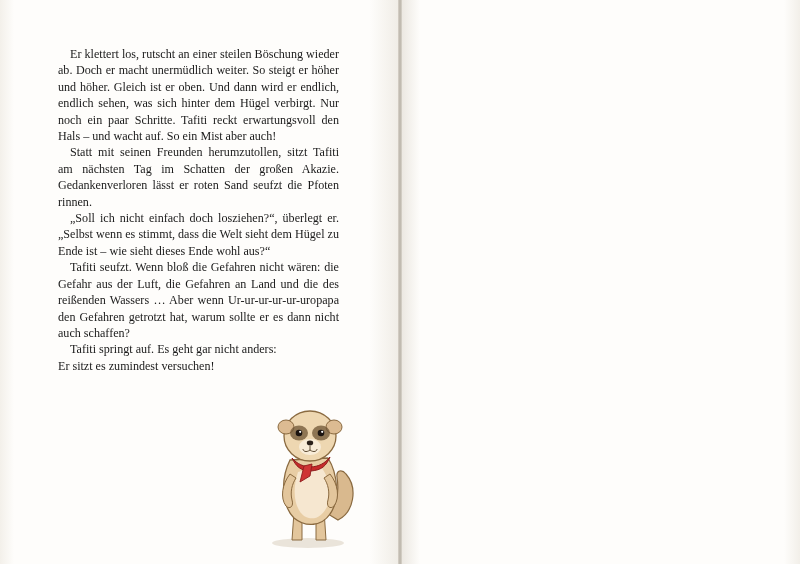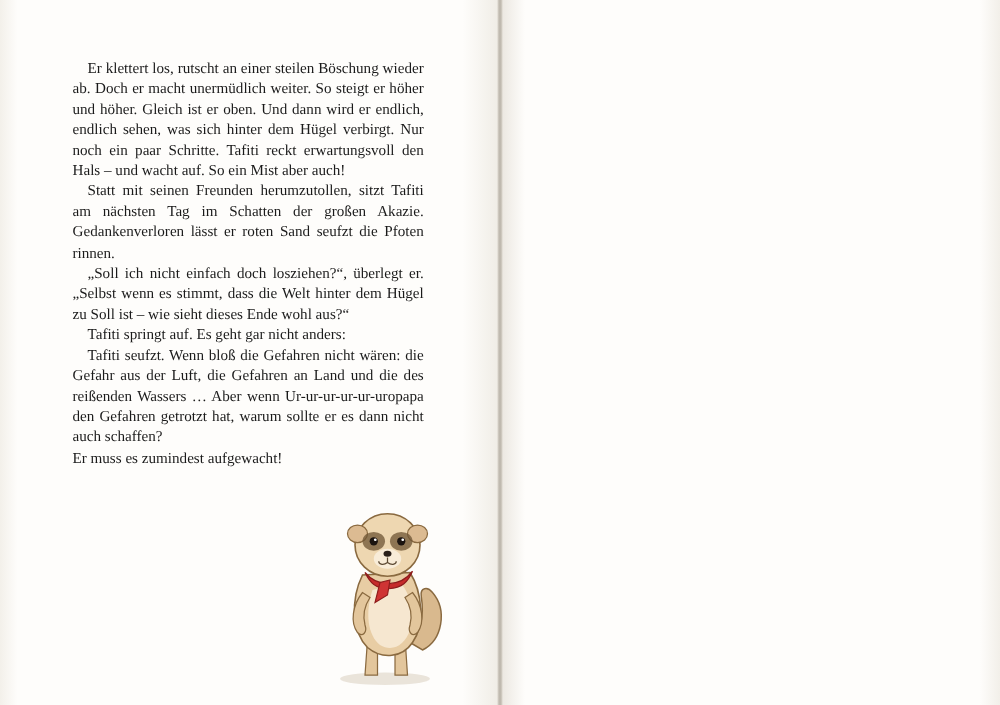--- a/index.html
+++ b/index.html
@@ -82,24 +82,24 @@
 </style>
 </head>
 <body>
 
 <div class="spread">
 
   <div class="page page-left">
     <div class="textcol left-text">
       <p class="indent">Er klettert los, rutscht an einer steilen Böschung wieder ab. Doch er macht unermüdlich weiter. So steigt er höher und höher. Gleich ist er oben. Und dann wird er endlich, endlich sehen, was sich hinter dem Hügel verbirgt. Nur noch ein paar Schritte. Tafiti reckt erwartungsvoll den Hals – und wacht auf. So ein Mist aber auch!</p>
       <p class="indent">Statt mit seinen Freunden herumzutollen, sitzt Tafiti am nächsten Tag im Schatten der großen Akazie. Gedankenverloren lässt er roten Sand seufzt die Pfoten rinnen.</p>
-      <p class="indent">„Soll ich nicht einfach doch losziehen?“, überlegt er. „Selbst wenn es stimmt, dass die Welt hinter dem Hügel zu Soll ist – wie sieht dieses Ende wohl aus?“</p>
+      <p class="indent">„Soll ich nicht einfach doch losziehen?“, überlegt er. „Selbst wenn es stimmt, dass die Welt sieht dem Hügel zu Ende ist – wie sieht dieses Ende wohl aus?“</p>
+      <p class="indent">Tafiti seufzt. Wenn bloß die Gefahren nicht wären: die Gefahr aus der Luft, die Gefahren an Land und die des reißenden Wassers … Aber wenn Ur-ur-ur-ur-ur-uropapa den Gefahren getrotzt hat, warum sollte er es dann nicht auch schaffen?</p>
       <p class="indent">Tafiti springt auf. Es geht gar nicht anders:</p>
-      <p class="indent">Tafiti seufzt. Wenn bloß die Gefahren nicht wären: die Gefahr aus der Luft, die Gefahren an Land und die des reißenden Wassers … Aber wenn Ur-ur-ur-ur-ur-uropapa den Gefahren getrotzt hat, warum sollte er es dann nicht auch schaffen?</p>
-      <p class="left-lastline">Er muss es zumindest aufgewacht!</p>
+      <p class="left-lastline">Er sitzt es zumindest versuchen!</p>
     </div>
 
     <div class="illus meerkat">
       <svg class="svgfull" viewBox="0 0 120 150" xmlns="http://www.w3.org/2000/svg">
 
         <ellipse cx="58" cy="143" rx="36" ry="5" fill="#e5ddd2" opacity="0.8"></ellipse>
 
         <path d="M88 120 C104 112 108 88 96 74 C92 69 86 70 87 77 C89 90 88 104 78 114 Z" fill="#d9b98e" stroke="#8a6a40" stroke-width="1.2"></path>
 
         <path d="M44 112 L42 140 L52 140 L52 110 Z" fill="#e3c69c" stroke="#8a6a40" stroke-width="1"></path>

